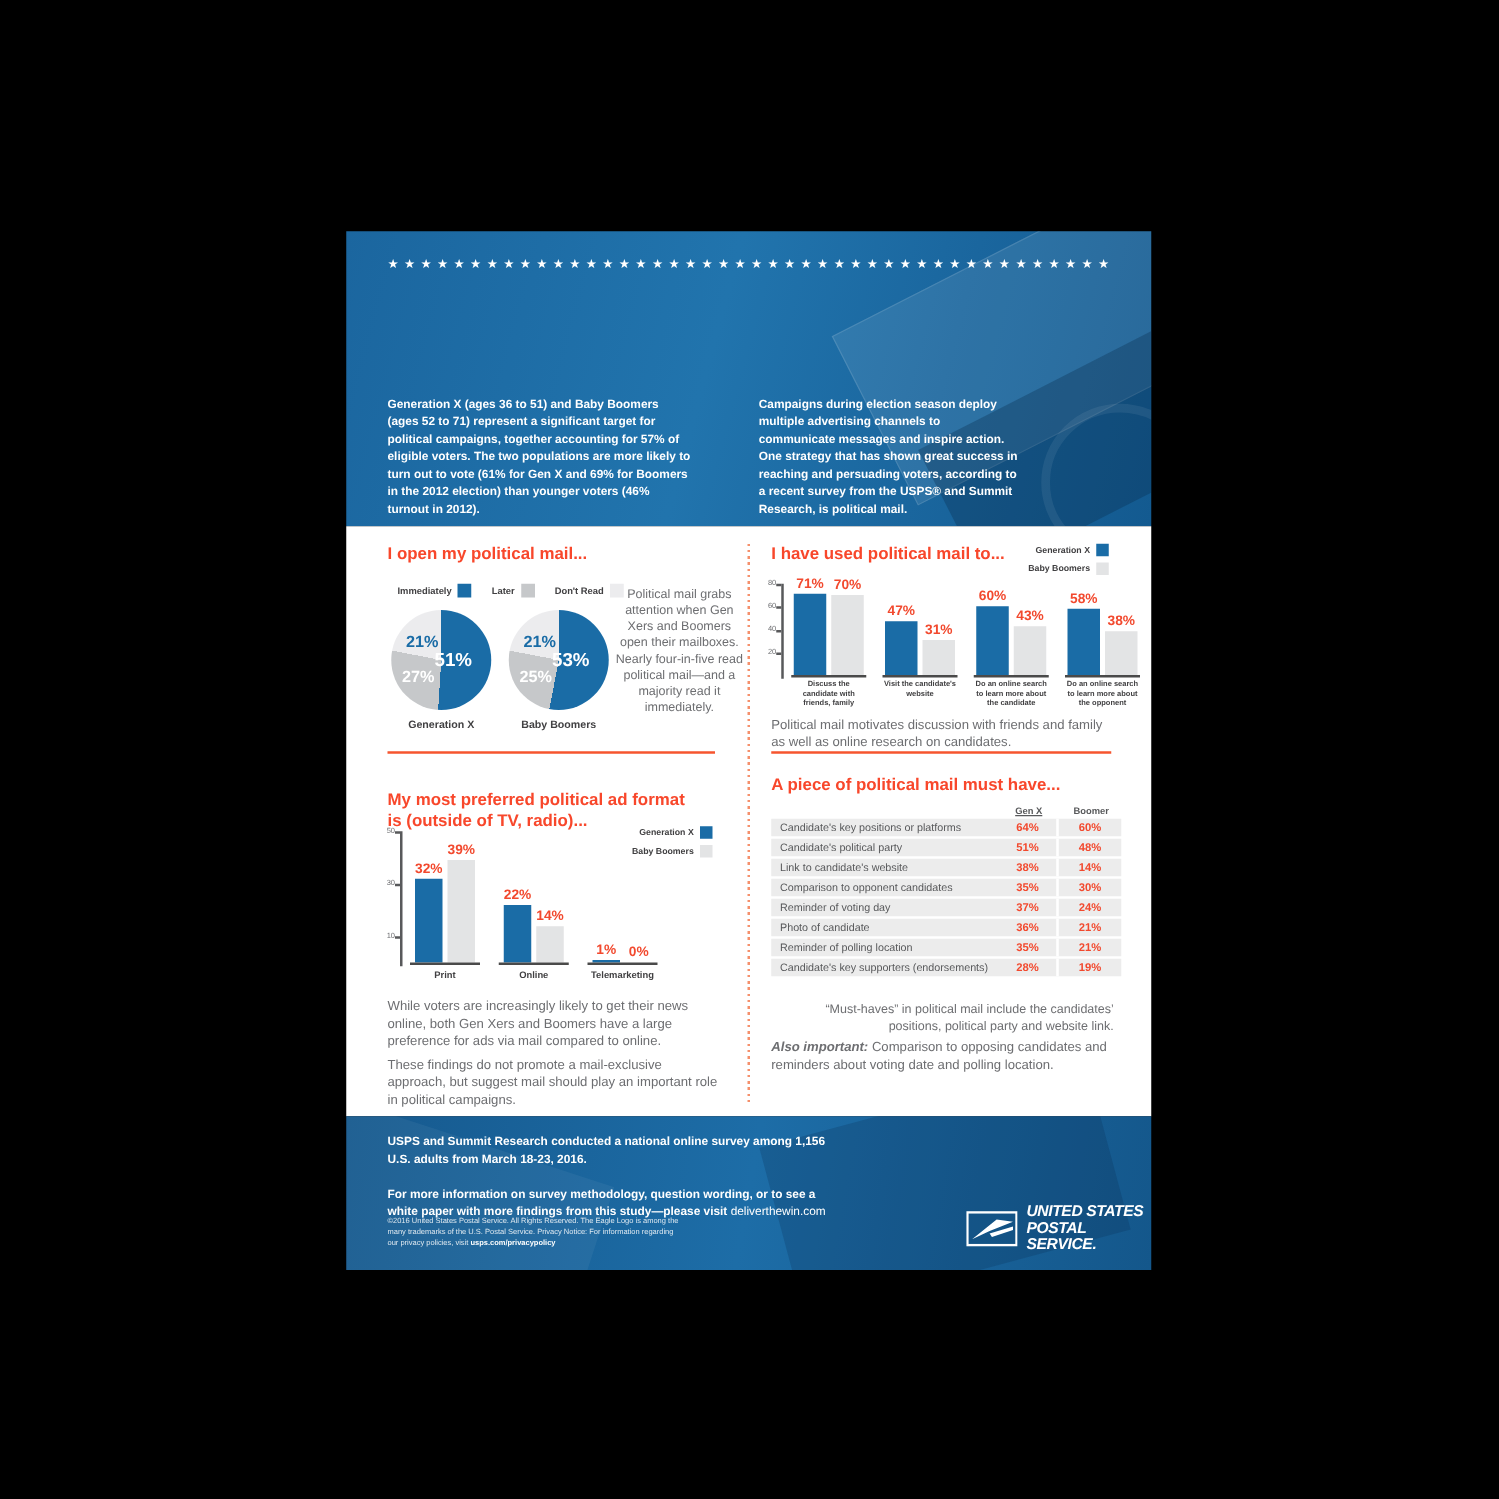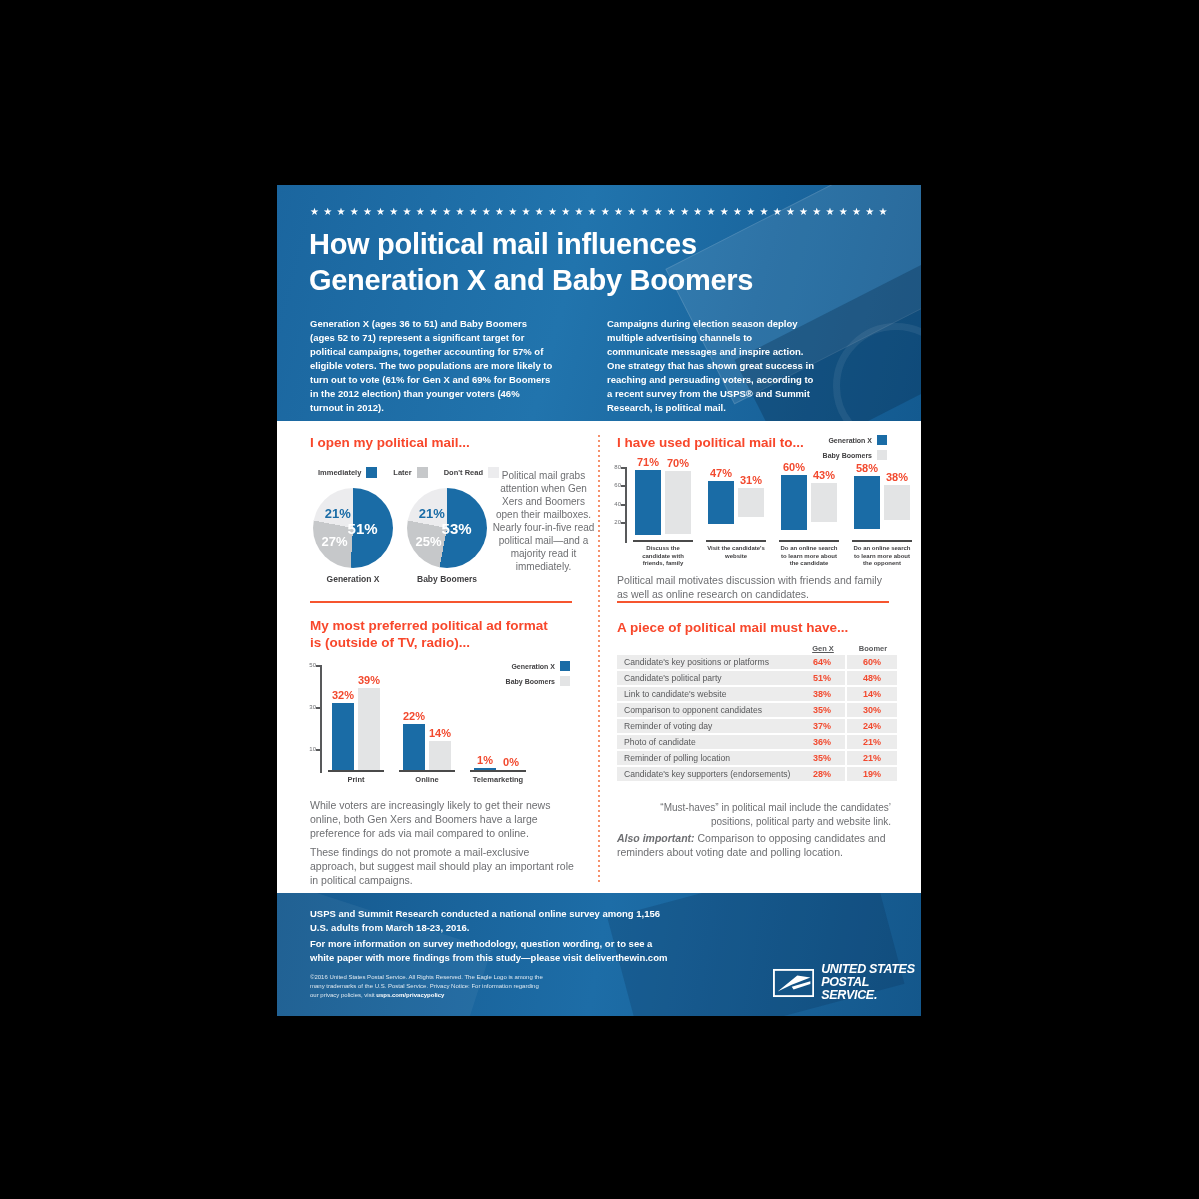--- a/index.html
+++ b/index.html
@@ -54,21 +54,21 @@
   .ytick{position:absolute;right:6px;width:20px;text-align:right;font-size:6px;color:#6d6e71;}
   .ymark{position:absolute;left:-6px;width:4px;height:2px;background:#58595b;}
   .groups{position:absolute;display:flex;}
   .bar-group{display:flex;flex-direction:column;align-items:center;padding:0 3px;}
   .pair{display:flex;align-items:flex-end;gap:4px;}
   .bcol{display:flex;flex-direction:column;align-items:center;justify-content:flex-end;height:100%;}
   .bval{font-size:11px;font-weight:bold;color:#f2492e;margin-bottom:2px;white-space:nowrap;}
   .bar.bblue{background:#1a6ca6;} .bar.bgray{background:#e3e4e5;}
   .bline{height:2px;background:#4a4a4a;width:100%;margin-top:0px;}
   .bcat{text-align:center;color:#414042;font-weight:bold;margin-top:3px;}
-  #chart1 .groups{gap:7px;} #chart1 .bar{width:26px;} #chart1 .bcol{width:26px;justify-content:center;} #chart1 .pair{height:89px;}
+  #chart1 .groups{gap:7px;} #chart1 .bar{width:26px;} #chart1 .bcol{width:26px;} #chart1 .pair{height:89px;}
   #chart1 .bcat{font-size:6px;line-height:7.5px;width:60px;}
   #chart2 .groups{gap:9px;} #chart2 .bar{width:22px;} #chart2 .bcol{width:22px;} #chart2 .pair{height:121px;}
   #chart2 .bcat{font-size:7.5px;line-height:9px;width:56px;white-space:nowrap;}
   .leg-sm{position:absolute;font-size:7px;font-weight:bold;color:#414042;}
   .lrow{display:flex;align-items:center;justify-content:flex-end;gap:5px;margin-bottom:5px;}
   .sw10{width:10px;height:10px;display:inline-block;}
   .sw10.blue{background:#1a6ca6;} .sw10.gray{background:#e3e4e5;}
   .cap2{position:absolute;left:340px;top:388px;width:272px;font-size:10.5px;line-height:14px;}
   .cap3a{position:absolute;left:33px;top:613px;width:268px;font-size:10.5px;line-height:14px;}
   .cap3b{position:absolute;left:33px;top:660px;width:268px;font-size:10.5px;line-height:14px;}
@@ -87,21 +87,21 @@
   .bital{font-weight:bold;font-style:italic;text-align:center;}
 
   
   .ftr{position:absolute;left:0;top:708px;width:644px;height:123px;overflow:hidden;
        background:linear-gradient(100deg,#16598e,#1d6da7 50%,#14578b);}
   .ftr-art1{position:absolute;left:-30px;top:18px;width:230px;height:130px;transform:rotate(18deg);
        background:rgba(255,255,255,.05);}
   .ftr-art2{position:absolute;right:30px;top:-12px;width:270px;height:140px;transform:rotate(-15deg);
        background:rgba(8,42,76,.22);}
   .fp{position:absolute;left:33px;color:#fff;font-weight:bold;font-size:9.5px;line-height:14px;}
-  .fp1{top:14px;} .fp2{top:44px;}
+  .fp1{top:14px;} .fp2{top:56px;}
   .fine{position:absolute;left:33px;top:80px;color:rgba(255,255,255,.85);font-size:6px;line-height:9px;}
   .fine b{font-weight:bold;color:#fff;}
   .logo{position:absolute;left:496px;top:70px;display:flex;align-items:center;gap:7px;}
   .logo-text{color:#fff;font-weight:bold;font-style:italic;font-size:12.5px;line-height:13px;letter-spacing:-.3px;}
 </style>
 </head>
 <body>
 
 <div class="poster">
 
@@ -148,24 +148,20 @@
         <span>★</span>
         <span>★</span>
         <span>★</span>
         <span>★</span>
         <span>★</span>
         <span>★</span>
         <span>★</span>
         <span>★</span>
         <span>★</span>
       </div>
-    <div class="title">
-      <div>How political mail influences</div>
-      <div>Generation X and Baby Boomers</div>
-    </div>
     <div class="intro l">Generation X (ages 36 to 51) and Baby Boomers (ages 52 to 71) represent a significant target for political campaigns, together accounting for 57% of eligible voters. The two populations are more likely to turn out to vote (61% for Gen X and 69% for Boomers in the 2012 election) than younger voters (46% turnout in 2012).</div>
     <div class="intro r">Campaigns during election season deploy multiple advertising channels to communicate messages and inspire action. One strategy that has shown great success in reaching and persuading voters, according to a recent survey from the USPS® and Summit Research, is political mail.</div>
   </div>
 
   <div class="paper"></div>
   <div class="vdot"></div>
 
   <div class="sec-h" style="left:33px;top:249px;">I open my political mail...</div>
   <div class="leg1">
     <span class="it">
@@ -277,21 +273,21 @@
             </div>
          </div>
          <div class="bline"></div>
          <div class="bcat">Do an online search to learn more about the opponent</div>
        </div>
       </div>
   </div>
   <div class="cap cap2">Political mail motivates discussion with friends and family as well as online research on candidates.</div>
   <div class="hdiv" style="left:340px;top:416px;width:272px;"></div>
 
-  <div class="sec-h" style="left:33px;top:432px;">
+  <div class="sec-h" style="left:33px;top:446px;">
     <div>My most preferred political ad format</div>
     <div>is (outside of TV, radio)...</div>
   </div>
   <div class="chart" id="chart2" style="left:33px;top:468px;width:262px;height:142px;">
     <div class="yaxis" style="left:10px;top:12px;height:108px;">
         <span class="ytick" style="top:-3px">50</span>
         <i class="ymark" style="top:0px"></i>
         <span class="ytick" style="top:39px">30</span>
         <i class="ymark" style="top:42px"></i>
         <span class="ytick" style="top:81px">10</span>
@@ -415,21 +411,21 @@
 
   <div class="ftr">
     <div class="ftr-art1"></div>
     <div class="ftr-art2"></div>
     <div class="fp fp1">
       <div>USPS and Summit Research conducted a national online survey among 1,156</div>
       <div>U.S. adults from March 18-23, 2016.</div>
     </div>
     <div class="fp fp2">
       <div>For more information on survey methodology, question wording, or to see a</div>
-      <div><span>white paper with more findings from this study—please visit </span><span style="font-weight:bold;">deliverthewin.com</span></div>
+      <div><span>white paper with more findings from this study—please visit </span><span style="font-weight:normal;">deliverthewin.com</span></div>
     </div>
     <div class="fine">
       <div>©2016 United States Postal Service. All Rights Reserved. The Eagle Logo is among the</div>
       <div>many trademarks of the U.S. Postal Service. Privacy Notice: For information regarding</div>
       <div><span>our privacy policies, visit </span><b>usps.com/privacypolicy</b></div>
     </div>
     <div class="logo">
       <svg width="44" height="30" viewBox="0 0 44 30">
         <rect x="1" y="1" width="42" height="28" fill="none" stroke="#ffffff" stroke-width="2"></rect>
         <polygon points="5,24 26,7 40,9 20,17" fill="#ffffff"></polygon>

